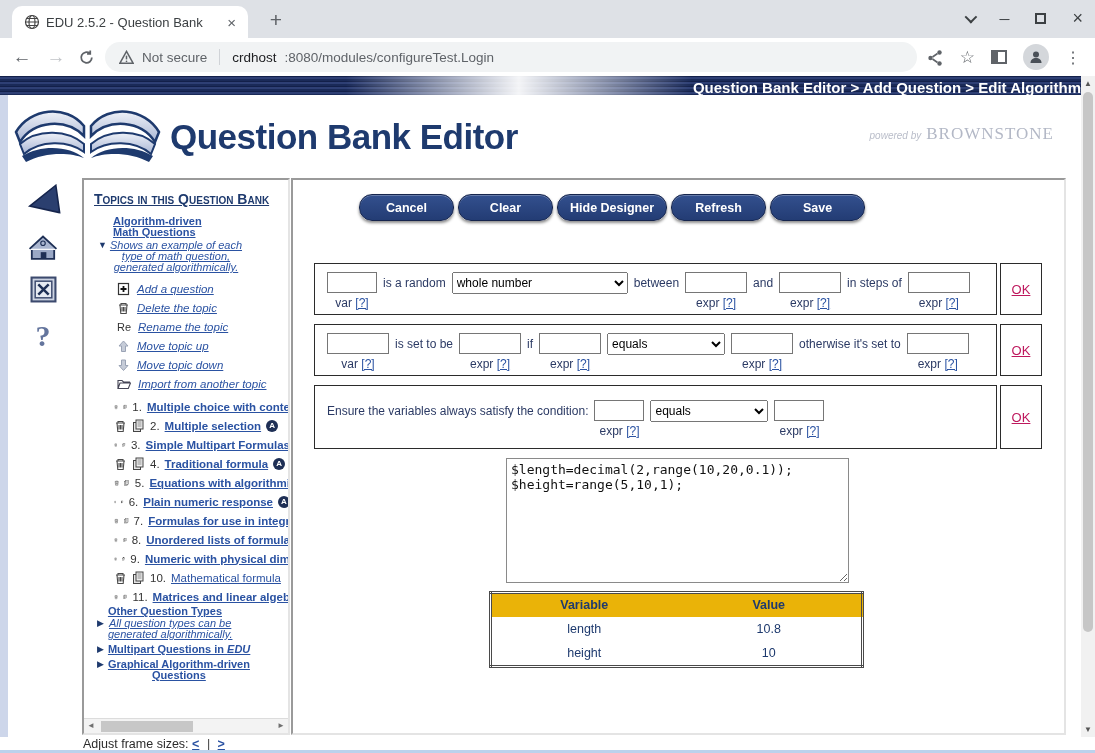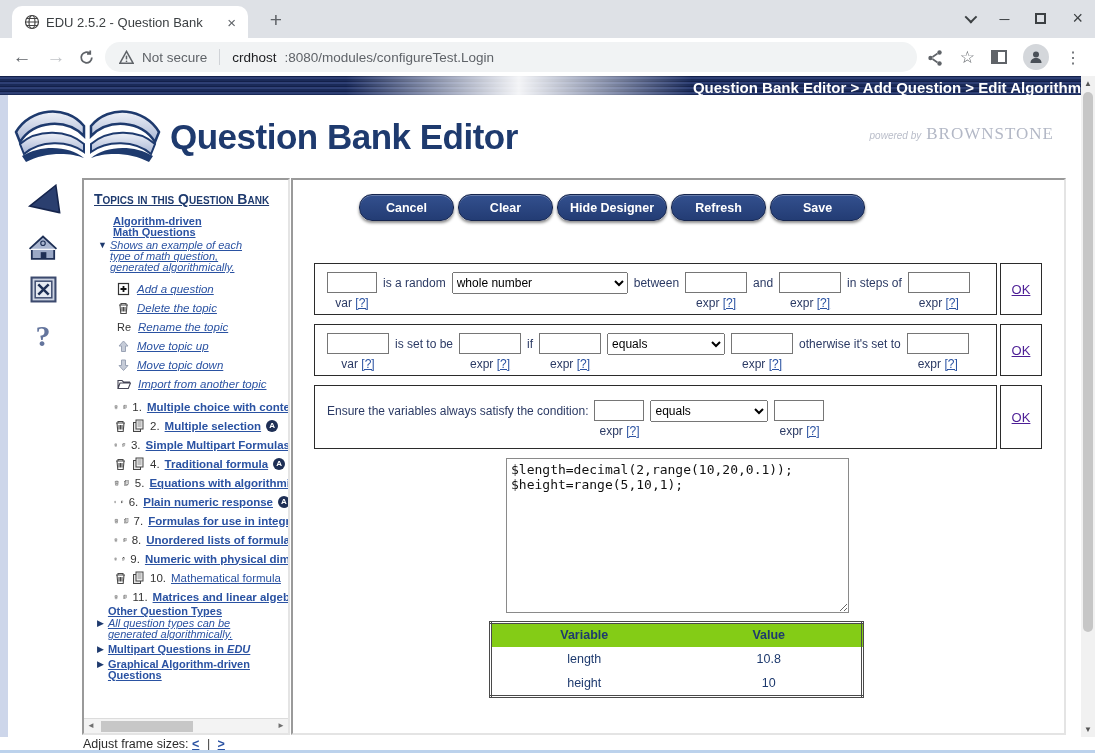--- a/index.html
+++ b/index.html
@@ -52,21 +52,21 @@
   .rail { position:absolute; left:8px; top:110px; width:70px; display:flex; flex-direction:column; align-items:center; gap:16px; }
   .rail .qmark { font-family:"Liberation Serif",serif; font-size:30px; font-weight:bold; color:#64759d; }
 
   .frame { position:absolute; top:102px; background:#fff; border-top:2px solid #9a9a9a; border-left:2px solid #9a9a9a;
            border-right:2px solid #e4e4e4; border-bottom:2px solid #e4e4e4; overflow:hidden; }
   .sidebar { left:82px; width:208px; height:557px; }
   .mainfr  { left:291px; width:775px; height:557px; }
 
   
   .sb-head { margin:11px 0 0 10px; font-variant:small-caps; font-weight:bold; font-size:14px; color:#1e3a6e; text-decoration:underline; }
-  a.sb { color:#2a52a2; text-decoration:underline; }
+  a.sb { color:#2a52a2; text-decoration:underline;text-align:center; }
   .sb-bold { font-weight:bold; }
   .sb-it { font-style:italic; }
   .topic-head { margin:9px 0 0 29px; font-size:11px; line-height:11px; }
   .desc-row { display:flex; margin:2px 0 0 14px; gap:3px; font-size:11px; line-height:11px; }
   .tri { color:#1e3a6e; font-size:9px; line-height:10px; }
   .action-row { display:flex; align-items:center; height:19px; margin-left:33px; gap:7px; font-size:11.5px; }
   .re-ic { font-size:11px; color:#333; }
   .q-row { display:flex; align-items:center; height:19px; margin-left:30px; gap:5px; font-size:11.5px; white-space:nowrap; overflow:hidden; width:176px; }
   .q-num { color:#333; }
   .abadge { min-width:12px; width:12px; height:12px; border-radius:50%; background:#1e2f55; color:#fff; font-size:8px; font-weight:bold;
@@ -78,33 +78,33 @@
 
   
   .toolbar { display:flex; gap:4px; margin:14px 0 0 66px; }
   .btn { min-width:95px; height:27px; background:linear-gradient(#33508e,#233c74); color:#fff; font-weight:bold; font-size:12.5px;
          border:1px solid #16254d; border-radius:13px; box-shadow:0 2px 3px rgba(0,0,0,.45), inset 0 1px 0 rgba(255,255,255,.25);
          padding:0 12px; font-family:"Liberation Sans",sans-serif; }
   .rows { margin:42px 0 0 21px; width:728px; }
   .algo-row { display:flex; gap:3px; margin-bottom:9px; }
   .row-main { flex:1; border:1px solid #2b2b2b; padding:8px 8px 4px 12px; background:#fff; }
   .row-ok { width:42px; border:1px solid #2b2b2b; display:flex; align-items:center; justify-content:center; }
-  .row-ok a { color:#4c1d95; font-size:13px; text-decoration:underline; }
+  .row-ok a { color:#be185d; font-size:13px; text-decoration:underline; }
   .fline { display:flex; align-items:flex-start; gap:6px; }
   .funit { display:flex; flex-direction:column; align-items:center; gap:3px; }
   .ftext { margin-top:4px; font-size:12px; color:#2b3a64; white-space:nowrap; }
   .flabel { font-size:12px; color:#2b3a64; }
   .flabel a { color:#2a52a2; text-decoration:underline; }
   input.fin { width:62px; height:21px; border:1px solid #767676; font-size:12px; padding:0 3px; }
   input.fin.narrow { width:50px; }
   select.fsel { height:22px; font-size:12px; font-family:"Liberation Sans",sans-serif; }
-  .codebox { display:block; margin:6px 0 0 213px; width:343px; height:155px; font-family:"DejaVu Sans Mono",monospace;
+  .codebox { display:block; margin:6px 0 0 213px; width:343px; height:125px; font-family:"DejaVu Sans Mono",monospace;
              font-size:13px; line-height:15px; color:#111; border:1px solid #8a8a8a; padding:3px 4px; resize:both; }
   table.vars { margin:8px 0 0 196px; width:375px; border-collapse:collapse; border:3px double #4a4a4a; }
-  table.vars th { background:#84cc16; color:#1e3a6e; font-size:12.5px; font-weight:bold; height:24px; }
+  table.vars th { background:#eab308; color:#1e3a6e; font-size:12.5px; font-weight:bold; height:24px; }
   table.vars td { color:#1e3a6e; font-size:12.5px; text-align:center; height:25px; }
 
   
   .footer { position:absolute; left:0; top:661px; width:1095px; height:16px; font-size:12.5px; color:#2b2b2b; padding-left:83px; }
   .footer a { color:#2a52a2; text-decoration:underline; font-weight:bold; }
   .footer .sep { margin:0 4px; color:#444; }
   .bottomline { position:absolute; left:0; bottom:0; width:1095px; height:3px; background:#bcd2ec; }
   .vscroll { position:absolute; right:0; top:0; width:14px; height:661px; background:#f1f1f1; }
   .vs-arrow { position:absolute; left:0; width:14px; text-align:center; font-size:8px; color:#555; }
   .vs-thumb { position:absolute; left:2px; top:16px; width:10px; height:540px; background:#c6c6c6; border-radius:5px; }

